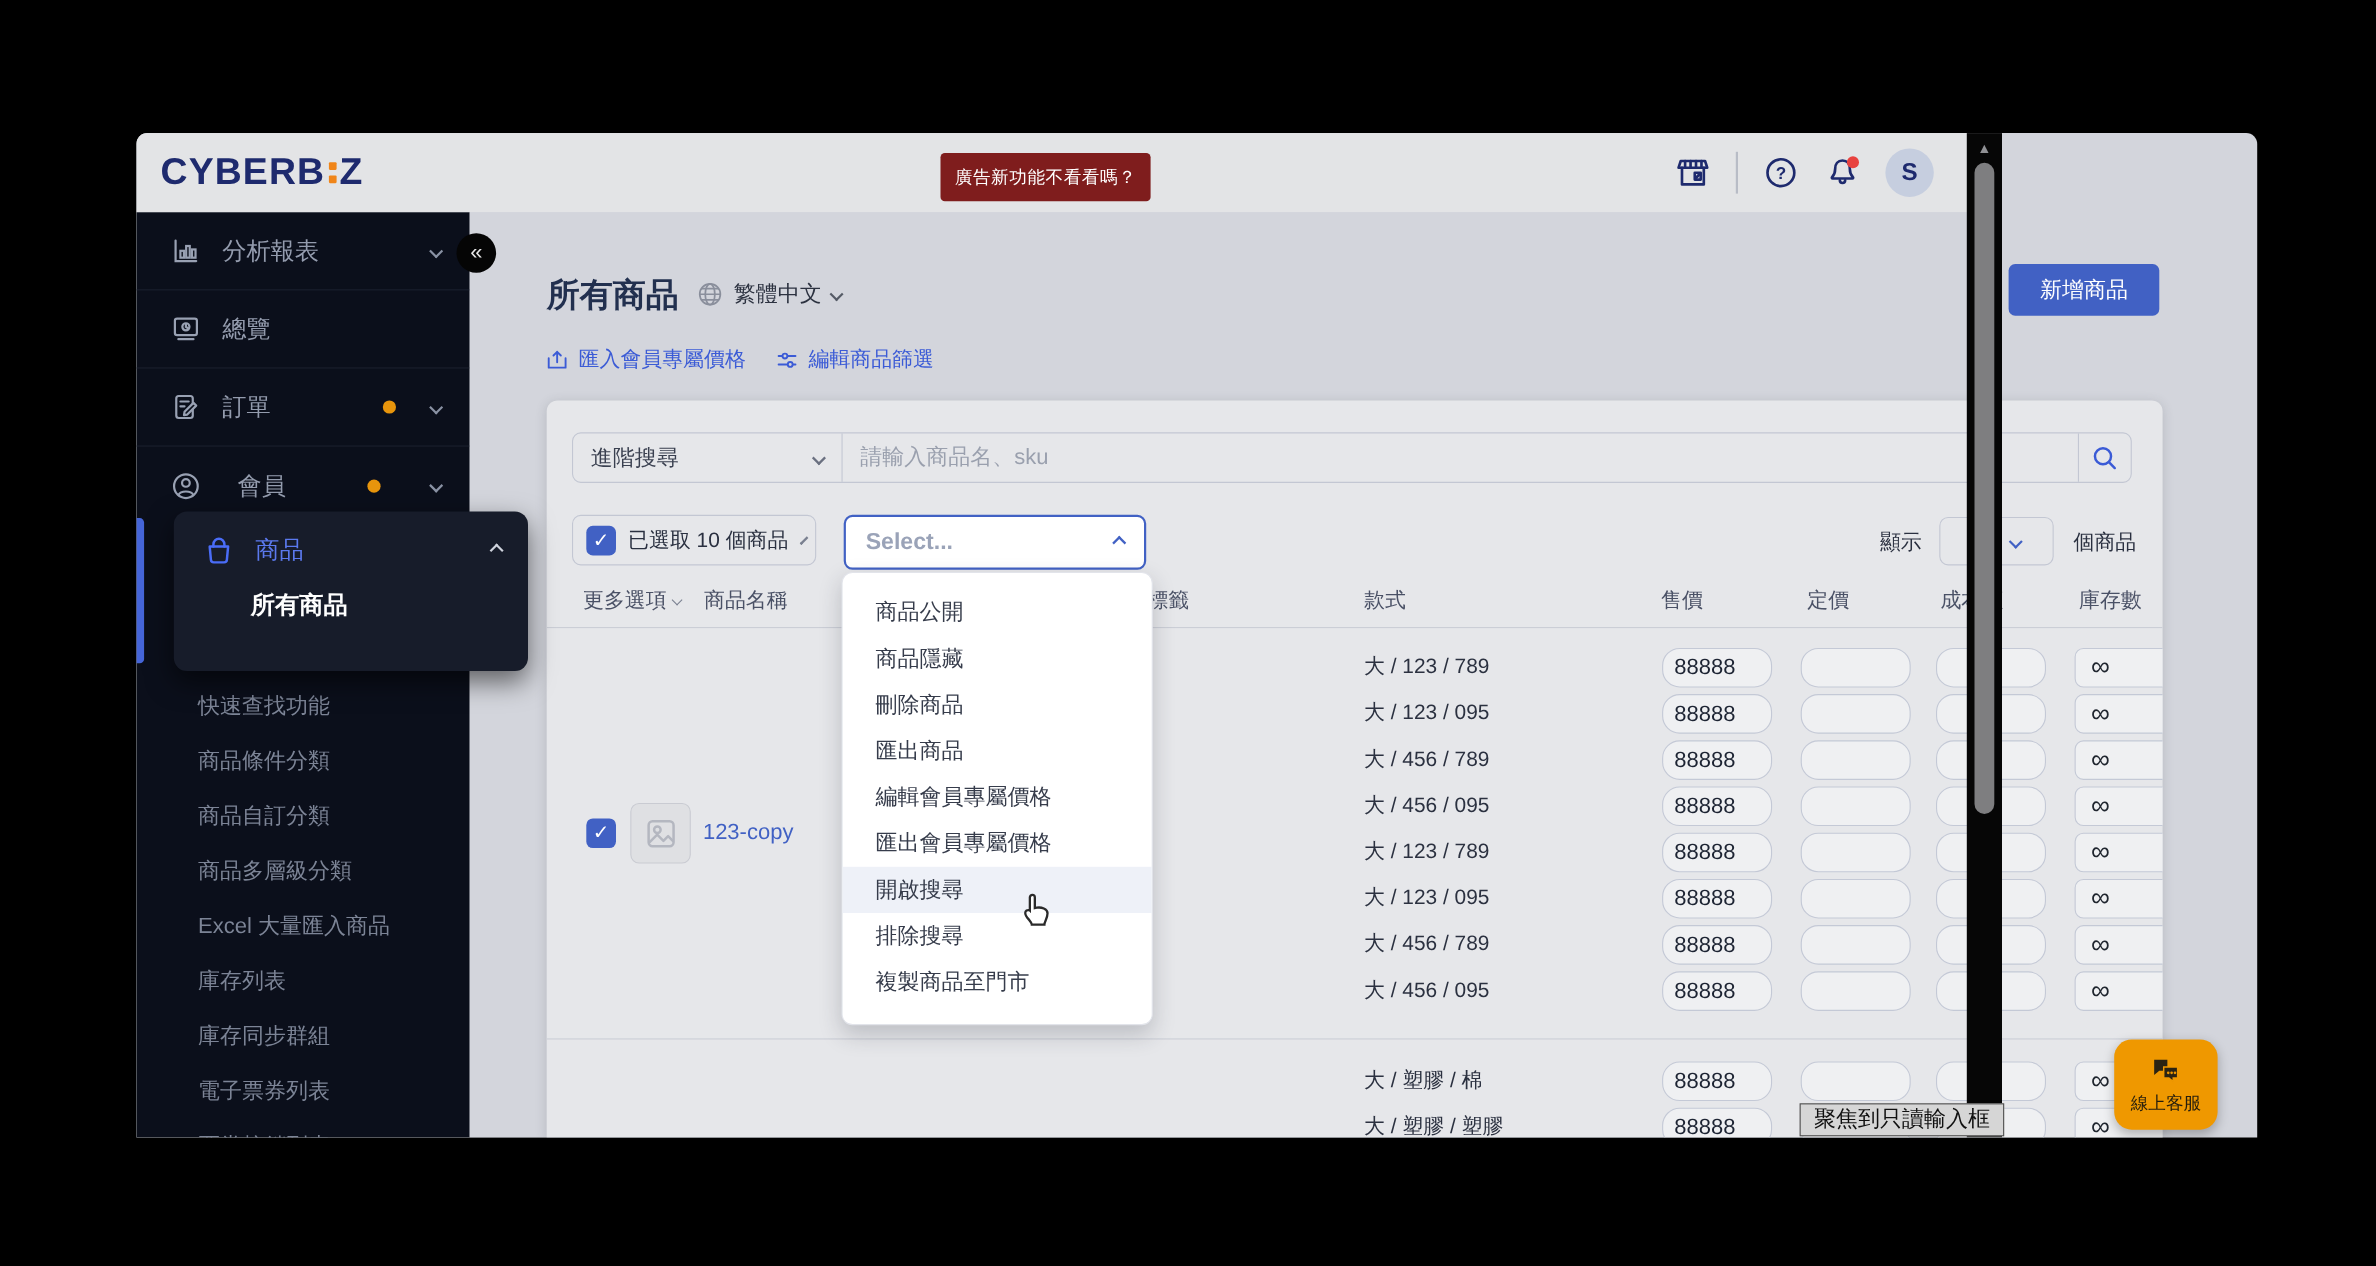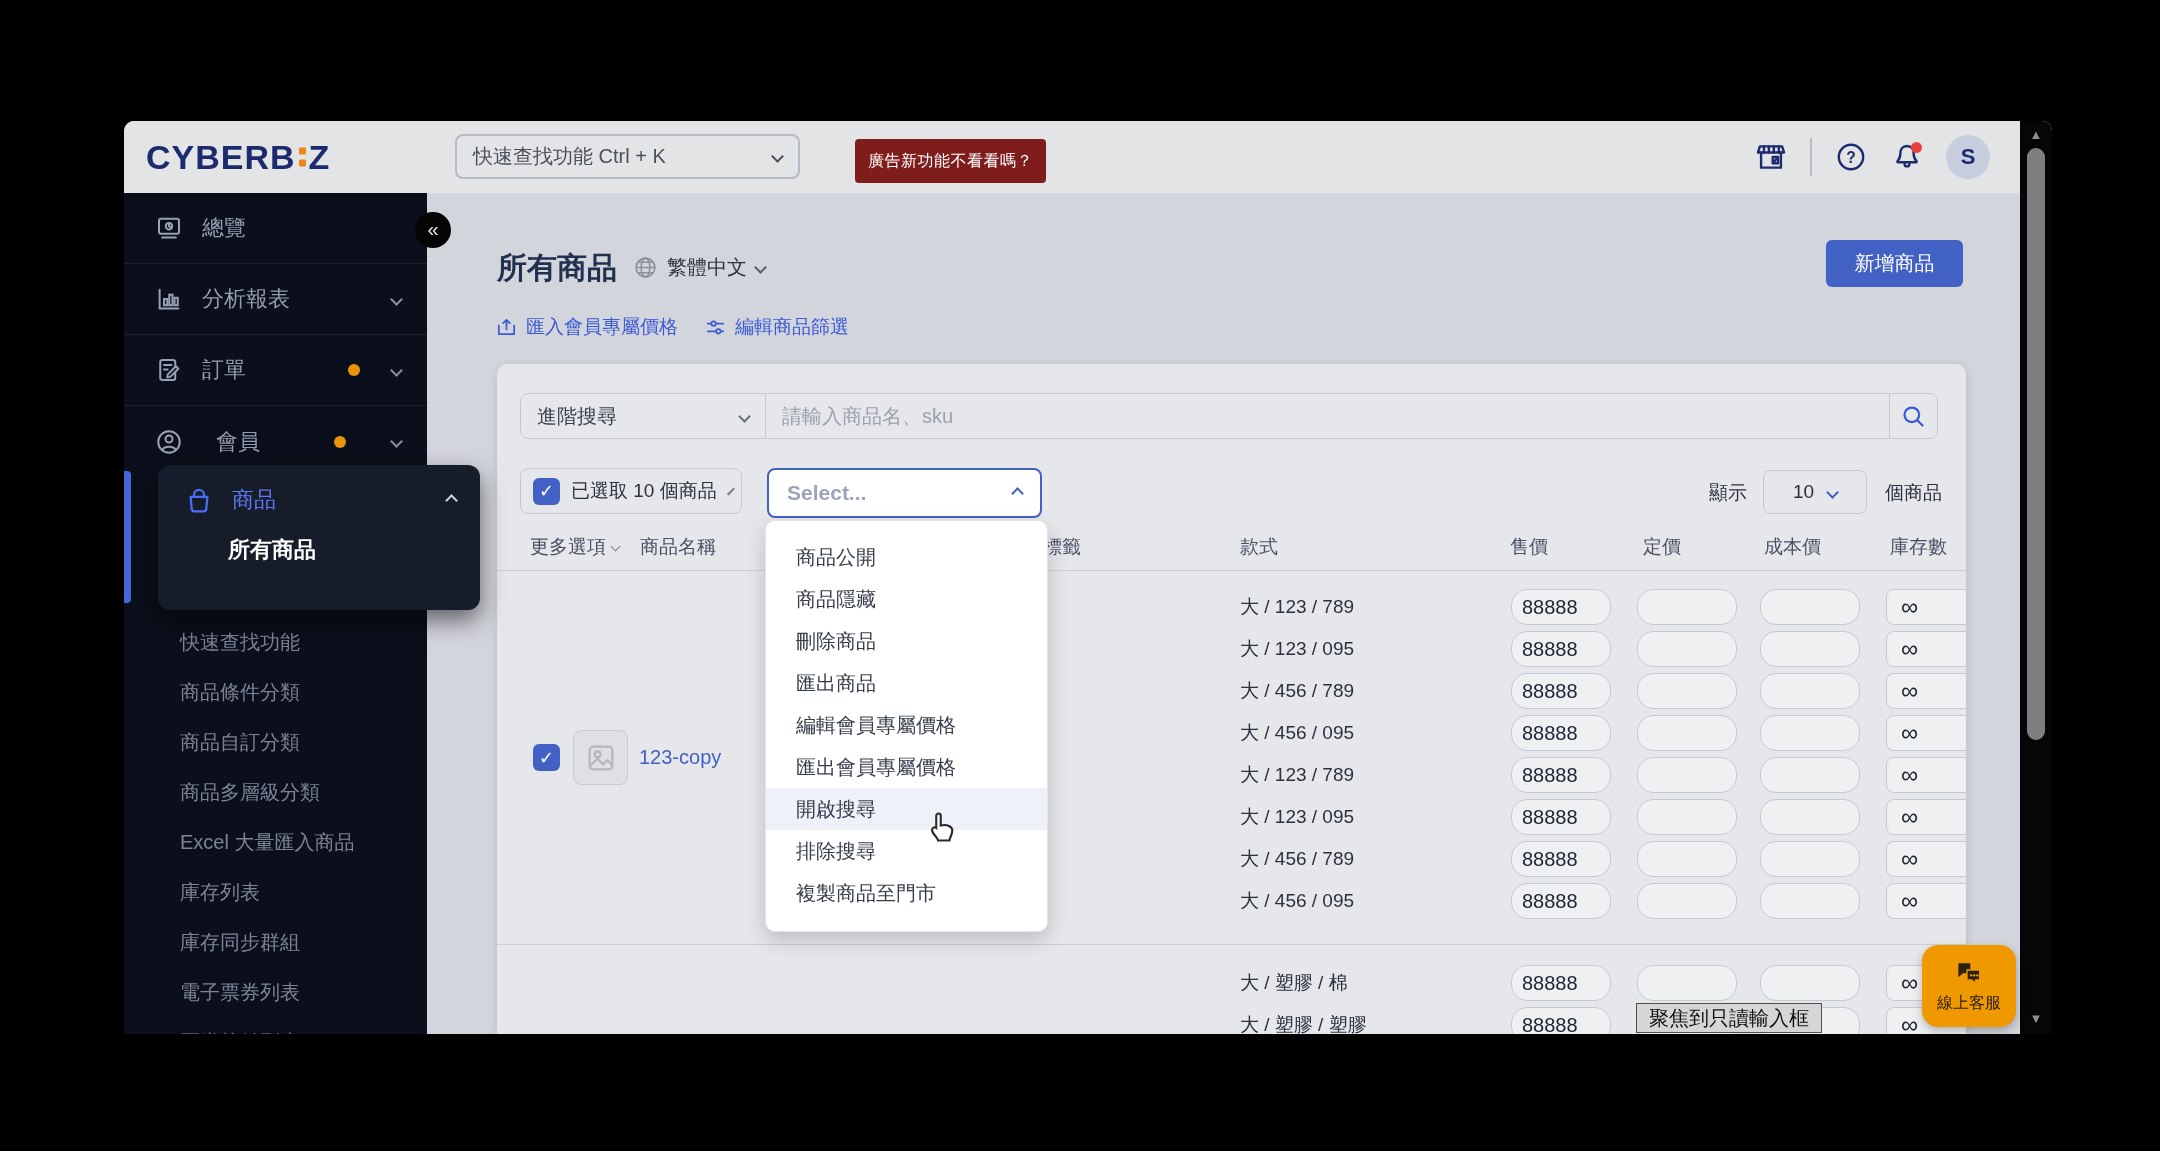--- a/index.html
+++ b/index.html
@@ -1,19 +1,19 @@
 <!DOCTYPE html>
 <html><head>
 <meta charset="utf-8">
 <style>
   html,body{margin:0;padding:0;background:#000;}
   *{box-sizing:border-box;font-family:"Liberation Sans","DejaVu Sans",sans-serif;}
   #stage{position:relative;width:2160px;height:1151px;background:#000;overflow:hidden;}
   .window{position:absolute;left:124px;top:121px;width:1928px;height:913px;border-radius:10px 10px 0 0;overflow:hidden;display:flex;background:#d3d5dc;}
-  .content{position:relative;width:1896px;height:100%;}
+  .content{position:relative;width:1664px;height:100%;}
   
   .topbar{position:relative;height:72px;background:#e3e4e6;}
   .logo{position:absolute;left:22px;top:50%;transform:translateY(-50%);font-size:34px;font-weight:bold;color:#1e2a6e;letter-spacing:1px;display:flex;align-items:center;}
   .logo-dots{display:inline-flex;flex-direction:column;gap:5px;margin:0 3px;}
   .logo-dots i{width:7px;height:7px;background:#f08519;border-radius:1px;}
   .quick-search{position:absolute;left:331px;top:13px;width:345px;height:45px;border:2px solid #b6bac6;border-radius:8px;display:flex;align-items:center;justify-content:space-between;padding:0 16px;color:#4a4f5c;font-size:20px;cursor:pointer;}
   .promo{position:absolute;left:731px;top:18px;height:44px;padding:0 13px;background:#7f1d1d;border:none;border-radius:4px;color:#fff;font-size:16px;letter-spacing:.5px;cursor:pointer;}
   .top-icons{position:absolute;right:30px;top:0;height:100%;display:flex;align-items:center;gap:22px;}
   .ticon{width:34px;height:34px;display:flex;align-items:center;justify-content:center;}
   .tdivider{width:2px;height:38px;background:#b8bcc6;}
@@ -105,24 +105,20 @@
     <div class="content">
 
       <div class="topbar">
         <div class="logo">
           <span>CYBERB</span>
           <span class="logo-dots">
               <i></i>
               <i></i>
             </span>
           <span>Z</span>
-        </div>
-        <div class="quick-search">
-          <span>快速查找功能 Ctrl + K</span>
-          <span class="chev"></span>
         </div>
         <button class="promo">廣告新功能不看看嗎？</button>
         <div class="top-icons">
           <span class="ticon">
             <svg width="34" height="34" viewBox="0 0 24 24" fill="none" stroke="#1e2a6e" stroke-width="1.7" stroke-linecap="round" stroke-linejoin="round">
               <path d="M4.2 4.5 h15.6 l1.4 4.3 H2.8 z"></path>
               <path d="M7 4.5 v4.3 M10.5 4.5 v4.3 M14 4.5 v4.3 M17.5 4.5 v4.3"></path>
               <path d="M5 8.8 v10.7 h14 V8.8"></path>
               <rect x="13.2" y="12" width="3.8" height="4.4"></rect>
               <path d="M14 15.4 l2.2-2.4"></path>
@@ -145,39 +141,39 @@
           <span class="avatar">S</span>
         </div>
       </div>
 
       <div class="body-row">
 
         <aside class="sidebar">
           <div class="nav-item">
             <span>
               <svg width="30" height="30" viewBox="0 0 24 24" fill="none" stroke="#99a1b3" stroke-width="1.6" stroke-linecap="round">
+                <path d="M4.5 4.5 v15 h15"></path>
+                <rect x="8" y="12" width="2.6" height="5"></rect>
+                <rect x="12.2" y="8.5" width="2.6" height="8.5"></rect>
+                <rect x="16.4" y="11" width="2.6" height="6"></rect>
+              </svg>
+            </span>
+            <span class="nav-label">分析報表</span>
+            <span class="chev push"></span>
+          </div>
+          <div class="nav-item">
+            <span>
+              <svg width="30" height="30" viewBox="0 0 24 24" fill="none" stroke="#99a1b3" stroke-width="1.6" stroke-linecap="round">
                 <rect x="4" y="4.5" width="16" height="12" rx="1.6"></rect>
                 <circle cx="12" cy="10.5" r="2.6"></circle>
                   <path d="M12 8.5 v2 l1.6 1"></path>
                 <path d="M6.5 19.5 h11"></path>
               </svg>
             </span>
             <span class="nav-label">總覽</span>
-          </div>
-          <div class="nav-item">
-            <span>
-              <svg width="30" height="30" viewBox="0 0 24 24" fill="none" stroke="#99a1b3" stroke-width="1.6" stroke-linecap="round">
-                <path d="M4.5 4.5 v15 h15"></path>
-                <rect x="8" y="12" width="2.6" height="5"></rect>
-                <rect x="12.2" y="8.5" width="2.6" height="8.5"></rect>
-                <rect x="16.4" y="11" width="2.6" height="6"></rect>
-              </svg>
-            </span>
-            <span class="nav-label">分析報表</span>
-            <span class="chev push"></span>
           </div>
           <div class="nav-item">
             <span>
               <svg width="30" height="30" viewBox="0 0 24 24" fill="none" stroke="#99a1b3" stroke-width="1.6" stroke-linecap="round" stroke-linejoin="round">
                 <rect x="5" y="4" width="12" height="16" rx="1.8"></rect>
                 <path d="M8 8 h6 M8 11.5 h3"></path>
                 <path d="M11 15.5 l6.5-6.5 2 2 -6.5 6.5 -2.4.4 z" fill="#0b0f1b"></path>
               </svg>
             </span>
             <span class="nav-label">訂單</span>

